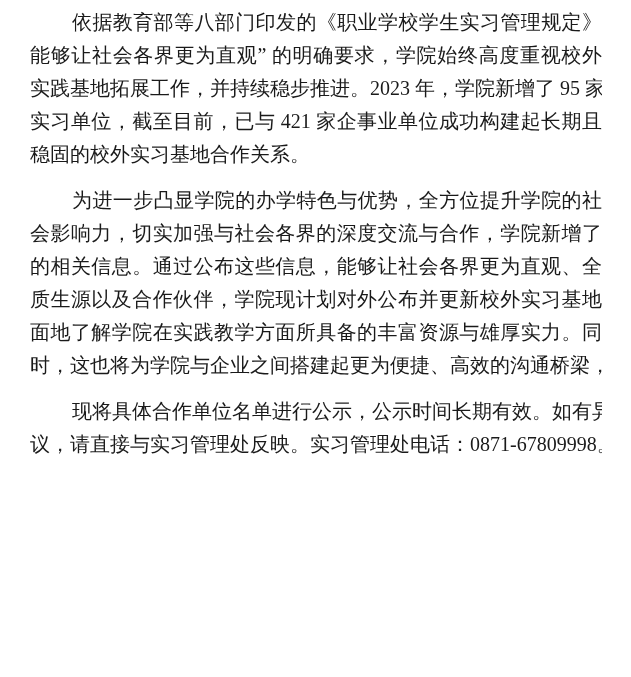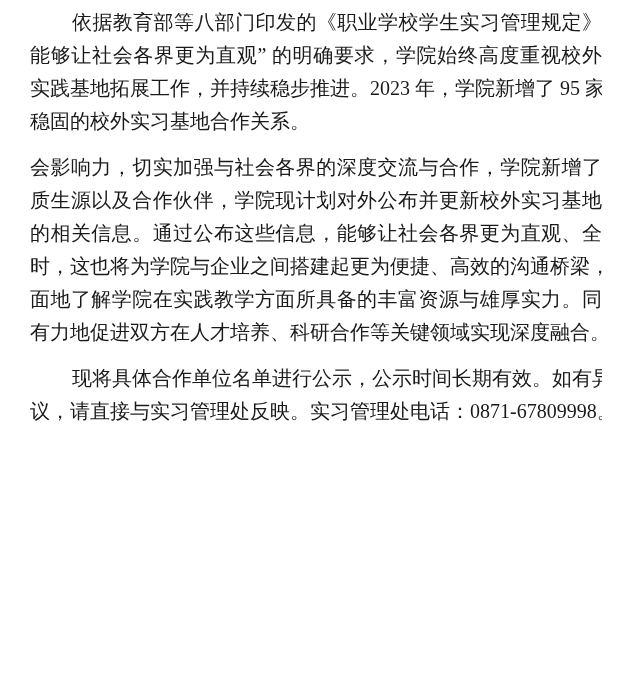--- a/index.html
+++ b/index.html
@@ -80,29 +80,30 @@
 </head>
 <body style="color: rgb(26, 26, 26);">
 
 <div class="page">
 
   <div class="content" id="paragraphs">
       <div class="para">
         <div class="line indent">依据教育部等八部门印发的《职业学校学生实习管理规定》</div>
         <div class="line">能够让社会各界更为直观” 的明确要求，学院始终高度重视校外</div>
         <div class="line">实践基地拓展工作，并持续稳步推进。2023 年，学院新增了 95 家</div>
+        <div class="line">实习单位，截至目前，已与 421 家企事业单位成功构建起长期且</div>
         <div class="line">稳固的校外实习基地合作关系。</div>
       </div>
       <div class="para">
+        <div class="line indent">为进一步凸显学院的办学特色与优势，全方位提升学院的社</div>
         <div class="line">会影响力，切实加强与社会各界的深度交流与合作，学院新增了</div>
+        <div class="line">的相关信息。通过公布这些信息，能够让社会各界更为直观、全</div>
         <div class="line">质生源以及合作伙伴，学院现计划对外公布并更新校外实习基地</div>
-        <div class="line">的相关信息。通过公布这些信息，能够让社会各界更为直观、全</div>
+        <div class="line">面地了解学院在实践教学方面所具备的丰富资源与雄厚实力。同</div>
         <div class="line">时，这也将为学院与企业之间搭建起更为便捷、高效的沟通桥梁，</div>
-        <div class="line">面地了解学院在实践教学方面所具备的丰富资源与雄厚实力。同</div>
-        <div class="line">有力地促进双方在人才培养、科研合作等关键领域实现深度融合。</div>
       </div>
       <div class="para">
         <div class="line indent">现将具体合作单位名单进行公示，公示时间长期有效。如有异</div>
         <div class="line">议，请直接与实习管理处反映。实习管理处电话：0871-67809998。</div>
       </div>
     </div>
 
   <div class="sig-dept">实习管理处</div>
 
   <div class="sig-date">2024 年 1 月 12 日</div>

